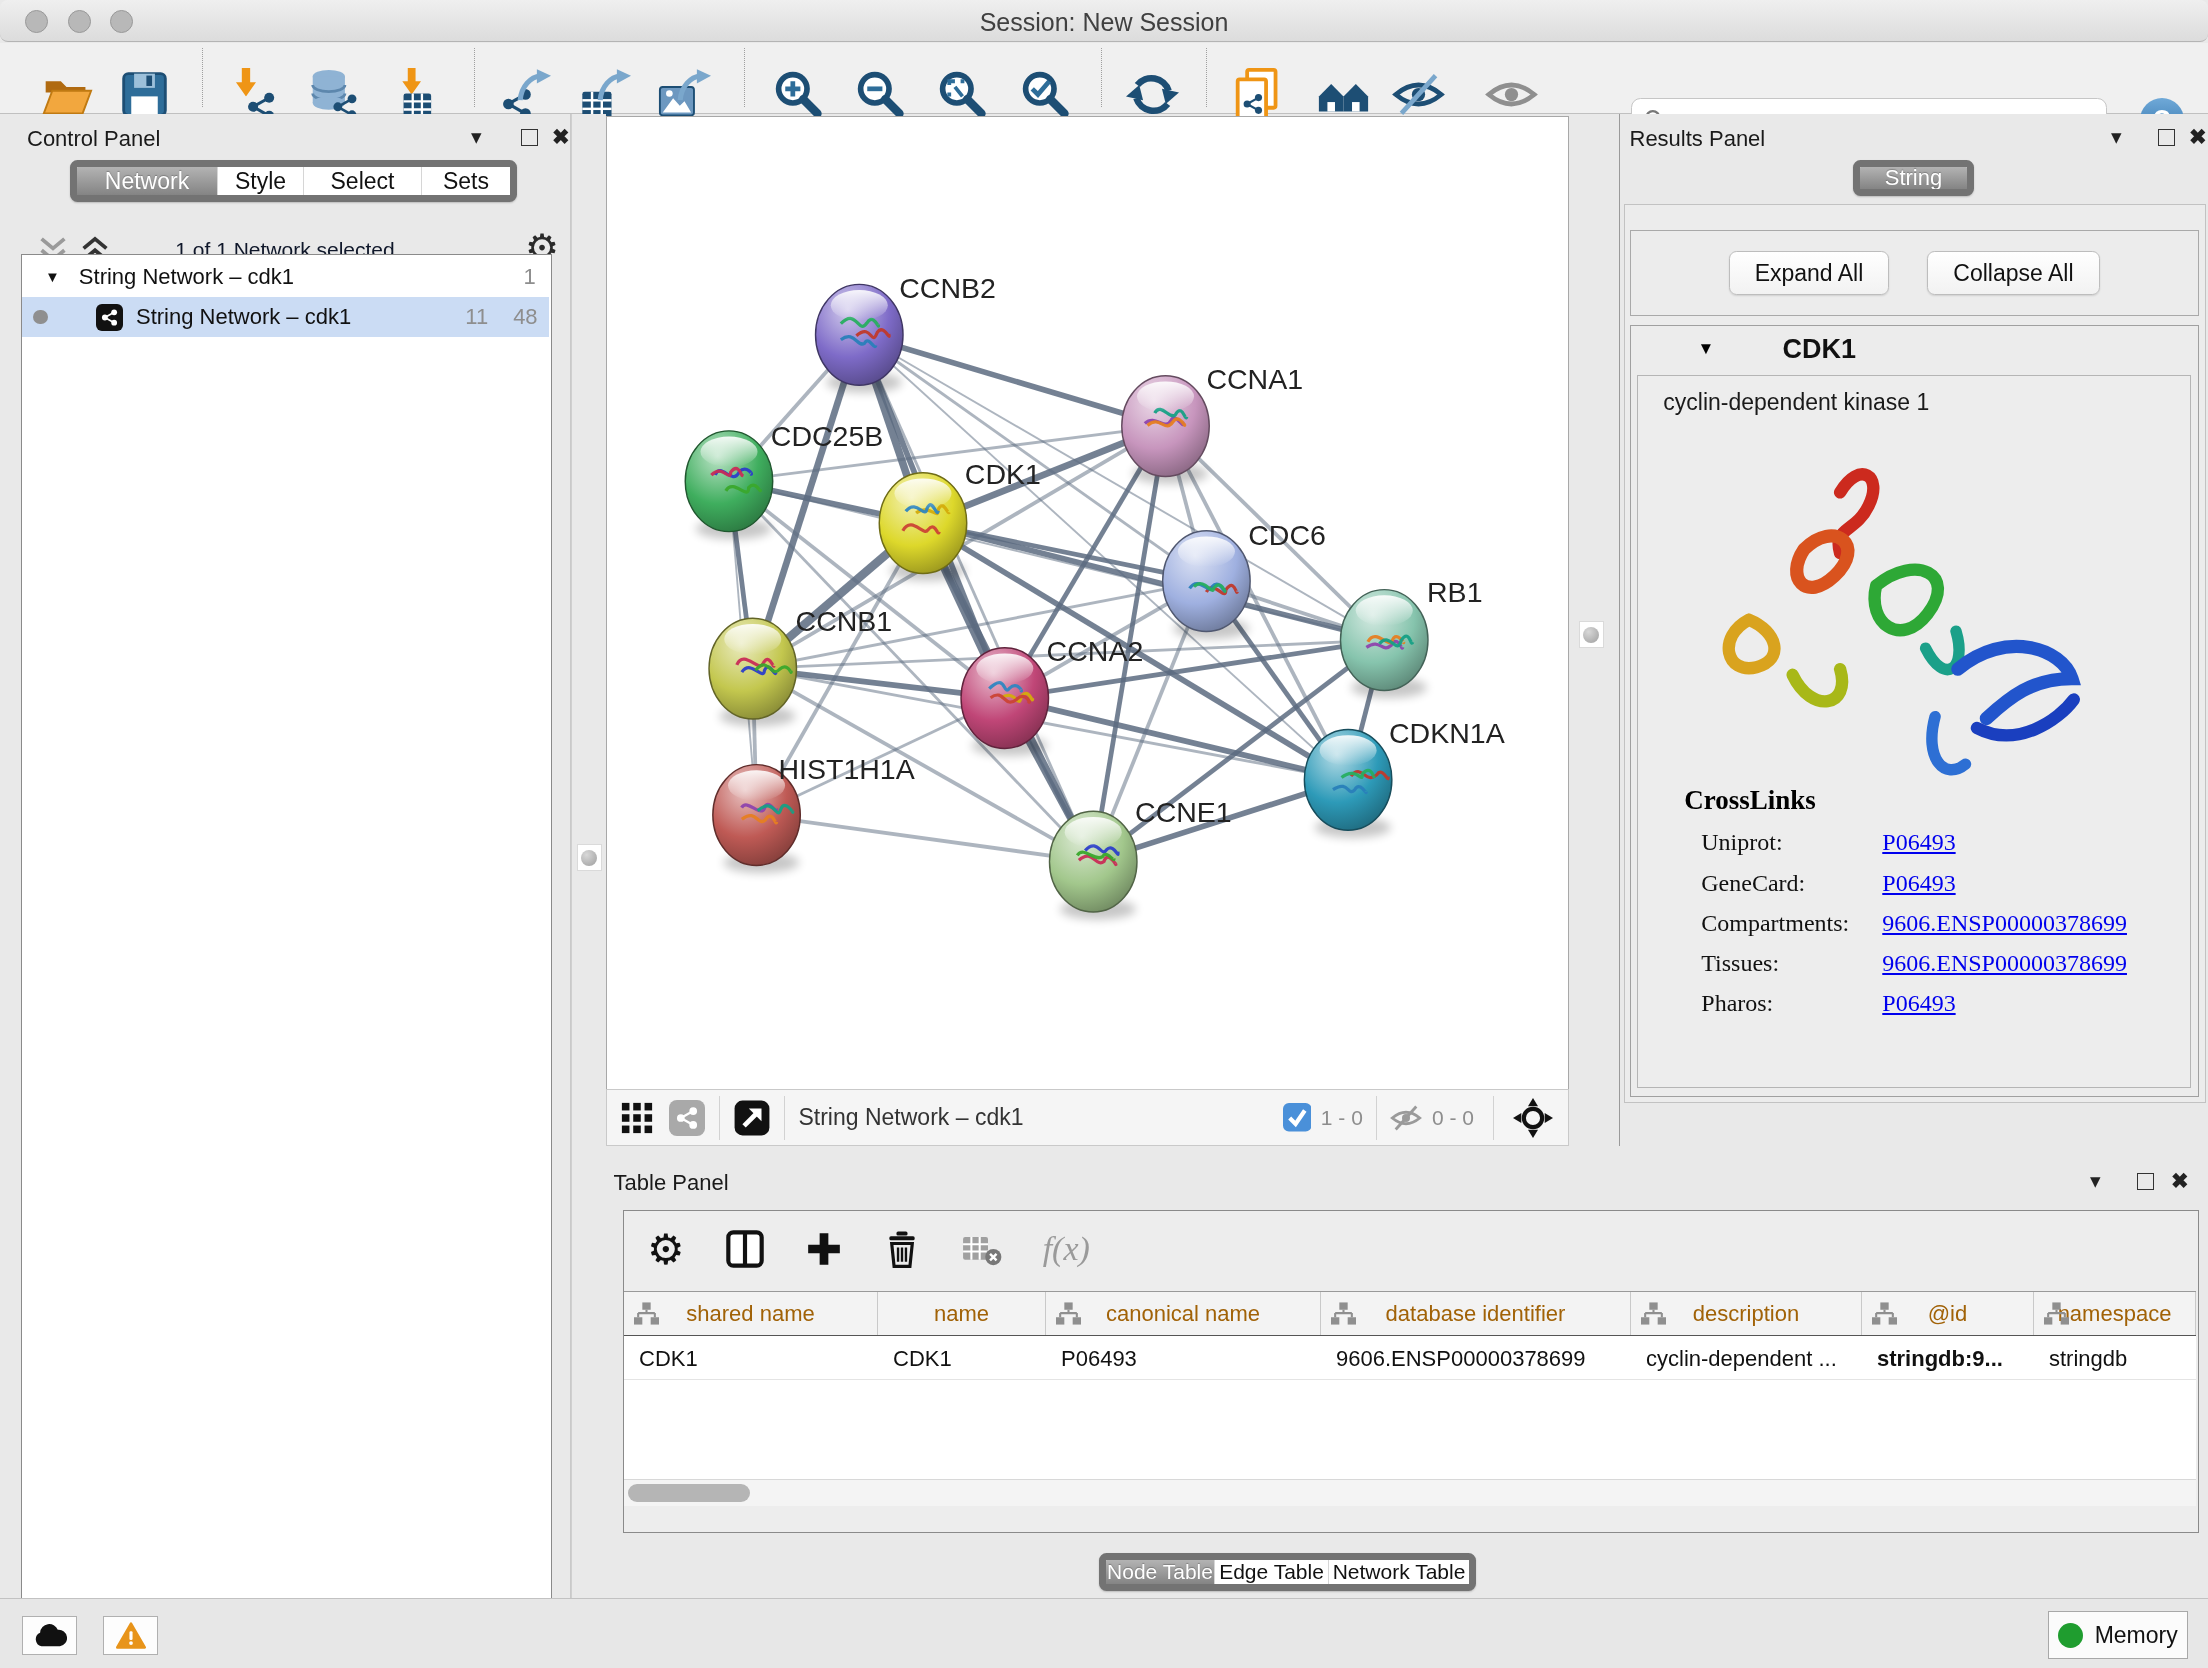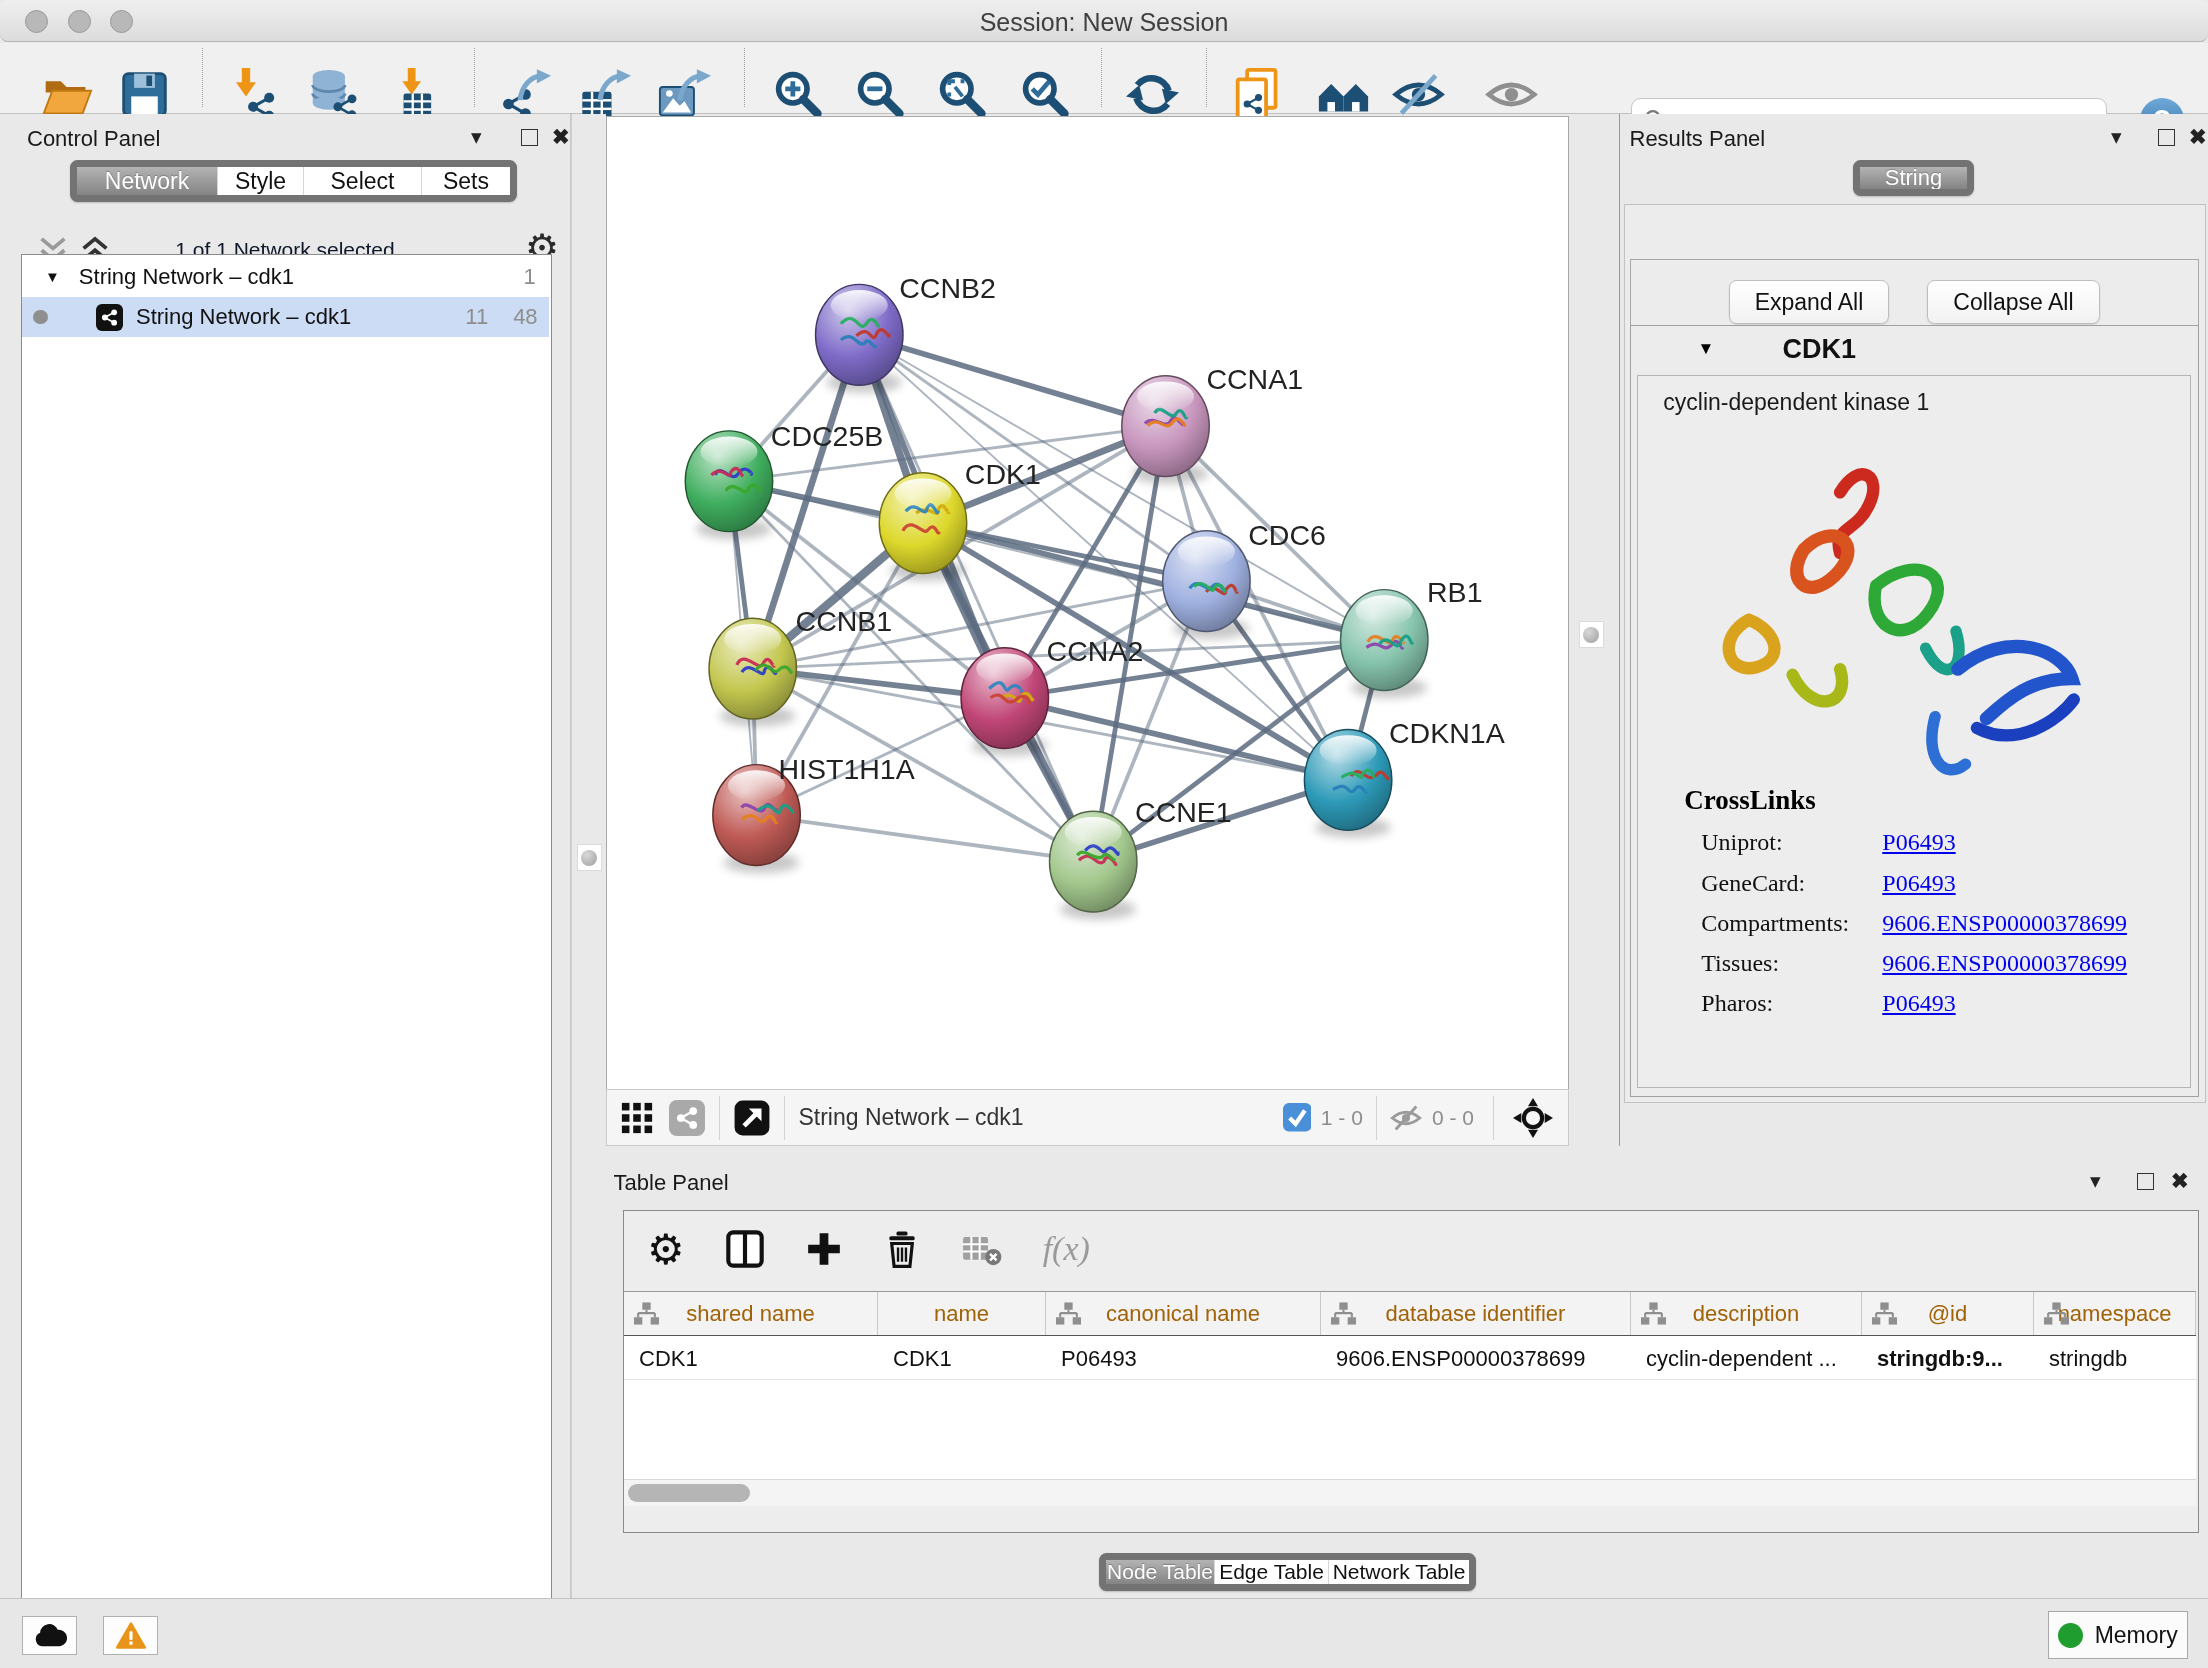--- a/index.html
+++ b/index.html
@@ -42,21 +42,21 @@
   
   #network-canvas-wrap{left:606px;top:116px;width:963px;height:973px;background:#fff;border:1px solid #a8a8a8;border-bottom:none;}
   #netview-toolbar{left:606px;top:1089px;width:963px;height:57px;background:#f5f5f5;border:1px solid #c9c9c9;display:flex;align-items:center;}
   .nv-sep{width:1px;height:44px;background:#d2d2d2;margin:0 13.3px;}
   .nv-label{font-size:23px;color:#333;}
   .nv-count{font-size:21px;color:#8d8d8d;}
 
   
   #results-panel{left:1619px;top:114px;width:590px;height:1032px;background:#e9e9e9;border-left:1.9px solid #9a9a9a;}
   #rp-outer{position:absolute;left:3.8px;top:90px;width:582px;height:899px;background:#ececec;border:1px solid #c2c2c2;}
-  #rp-buttons-box{position:absolute;left:4.8px;top:25px;width:569px;height:86px;border:1px solid #a9a9a9;display:flex;align-items:center;justify-content:center;gap:38px;margin-top:29px;}
+  #rp-buttons-box{position:absolute;left:4.8px;top:25px;width:569px;height:86px;border:1px solid #a9a9a9;display:flex;align-items:center;justify-content:center;gap:38px;}
   .rp-btn{background:linear-gradient(#ffffff,#f2f2f2);border:1px solid #bdbdbd;border-radius:7.6px;font-size:23px;color:#111;padding:7.6px 25px;box-shadow:0 1px 1.9px rgba(0,0,0,.12);}
   #rp-entry-box{position:absolute;left:4.8px;top:120px;width:569px;height:772px;border:1px solid #a0a0a0;background:#ececec;}
   #rp-entry-header{display:flex;align-items:center;height:46px;}
   #rp-entry-name{font-size:27px;font-weight:bold;color:#111;}
   #rp-inner{position:absolute;left:6.7px;top:49px;width:554px;height:713px;border:1px solid #b5b5b5;background:#ededed;}
   #rp-desc{font-size:23px;color:#1a1a1a;margin:13.3px 0 0 25px;}
   .xl-serif{font-family:"Liberation Serif",serif;}
   #rp-crosslinks{position:absolute;left:0px;top:409px;width:100%;}
   #xl-title{font-size:27px;font-weight:bold;color:#000;margin-left:46px;}
   .xl-row{display:flex;margin:13.3px 0 0 63px;font-size:24px;}

